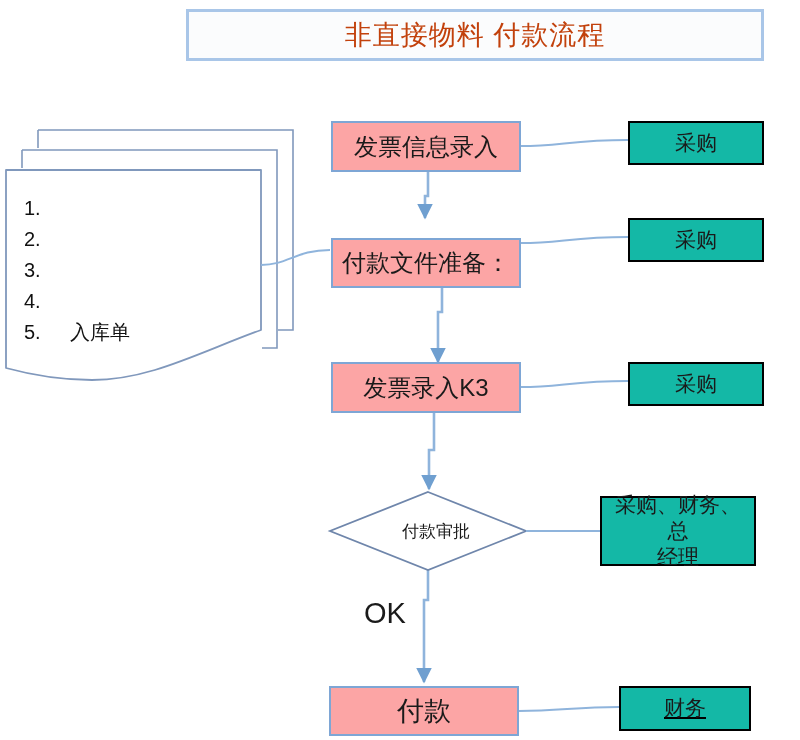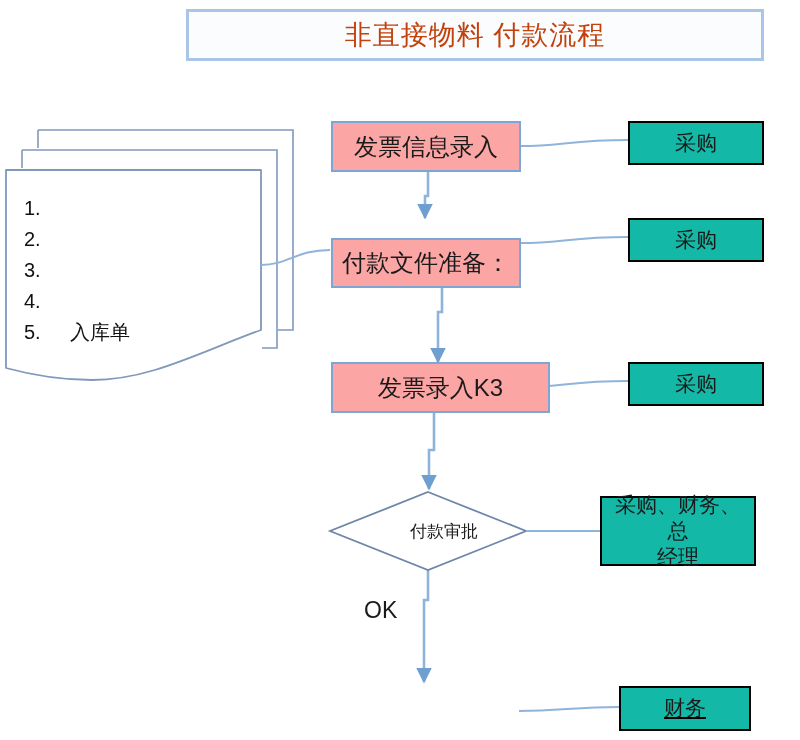--- a/index.html
+++ b/index.html
@@ -79,21 +79,21 @@
   
   .diamond-wrap {
     position: absolute;
     left: 330px;
     top: 492px;
     width: 196px;
     height: 78px;
   }
   .diamond-label {
     position: absolute;
-    left: 16px;
+    left: 8px;
     top: 0;
     width: 196px;
     height: 78px;
     display: flex;
     align-items: center;
     justify-content: center;
     font-size: 17px;
     color: #1a1a1a;
     white-space: nowrap;
   }
@@ -124,21 +124,21 @@
   }
   .doc-label {
     flex: 1 1 auto;
   }
 
   
   .ok-label {
     position: absolute;
     left: 364px;
     top: 597px;
-    font-size: 23px;
+    font-size: 29px;
     color: #1a1a1a;
   }
 
   svg.overlay {
     position: absolute;
     left: 0;
     top: 0;
     width: 800px;
     height: 740px;
     pointer-events: none;
@@ -217,24 +217,27 @@
   </div>
 
   <div class="proc-box" style="left:331px; top:121px; width:190px; height:51px;">
     <span class="proc-text">发票信息录入</span>
   </div>
 
   <div class="proc-box" style="left:331px; top:218px; width:190px; height:50px;margin-top:20px;">
     <span class="proc-text">付款文件准备：</span>
   </div>
 
-  <div class="proc-box" style="left:331px; top:362px; width:219px; height:51px;">
+  <div class="proc-box" style="left:331px; top:362px; width:190px; height:51px;">
     <span class="proc-text">发票录入K3</span>
   </div>
 
+  <div class="proc-box" style="left:329px; top:686px; width:190px; height:50px;">
+    <span class="proc-text big">付款</span>
+  </div>
 
   <div class="diamond-wrap">
     <span class="diamond-label">付款审批</span>
   </div>
 
   <span class="ok-label">OK</span>
 
   <div class="role-box" style="left:628px; top:121px; width:136px; height:44px;">
     <span class="role-text">采购</span>
   </div>

